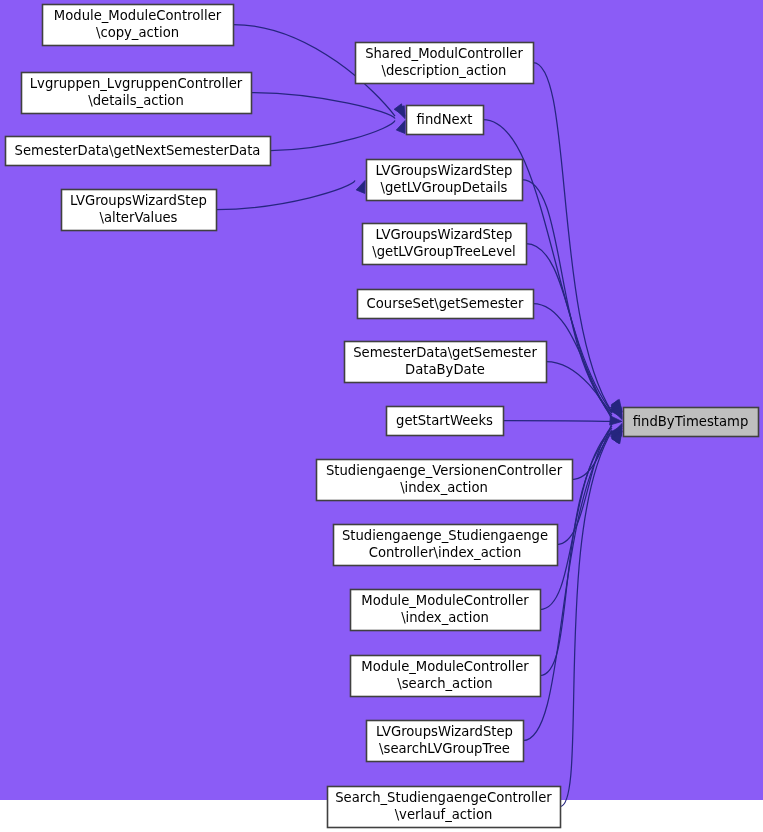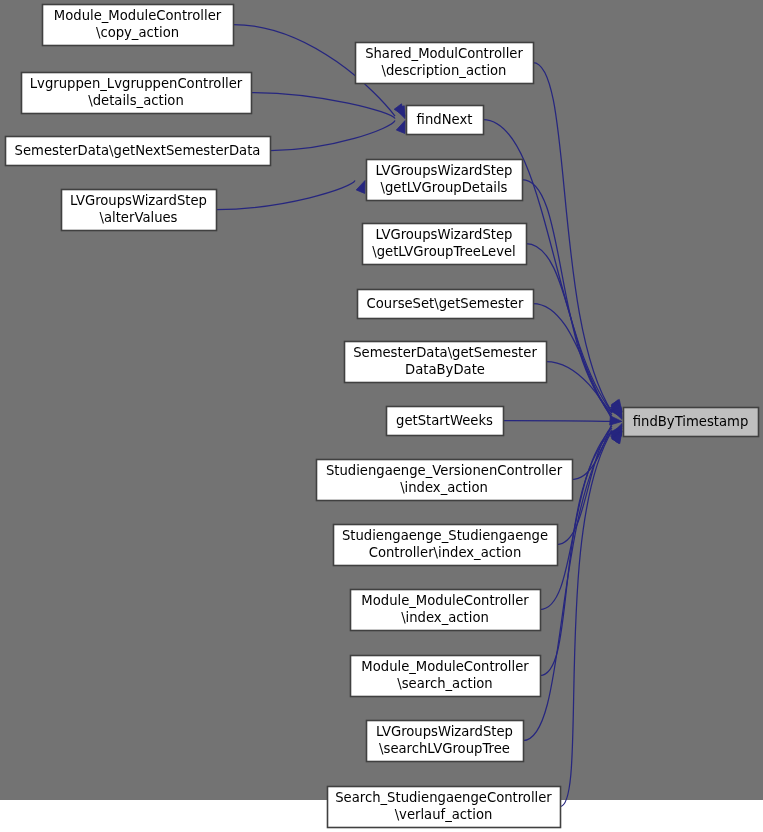--- a/index.html
+++ b/index.html
@@ -10,21 +10,21 @@
   body {
     width: 763px;
     height: 832px;
     font-family: "DejaVu Sans", sans-serif;
     overflow: hidden;
   }
   #graph-root {
     position: relative;
     width: 763px;
     height: 800px;
-    background: #737373;
+    background: #8b5cf6;
   }
   svg#callgraph {
     display: block;
     width: 763px;
     height: 832px;
   }
   .node-box {
     fill: #ffffff;
     stroke: #404040;
     stroke-width: 1.6;

